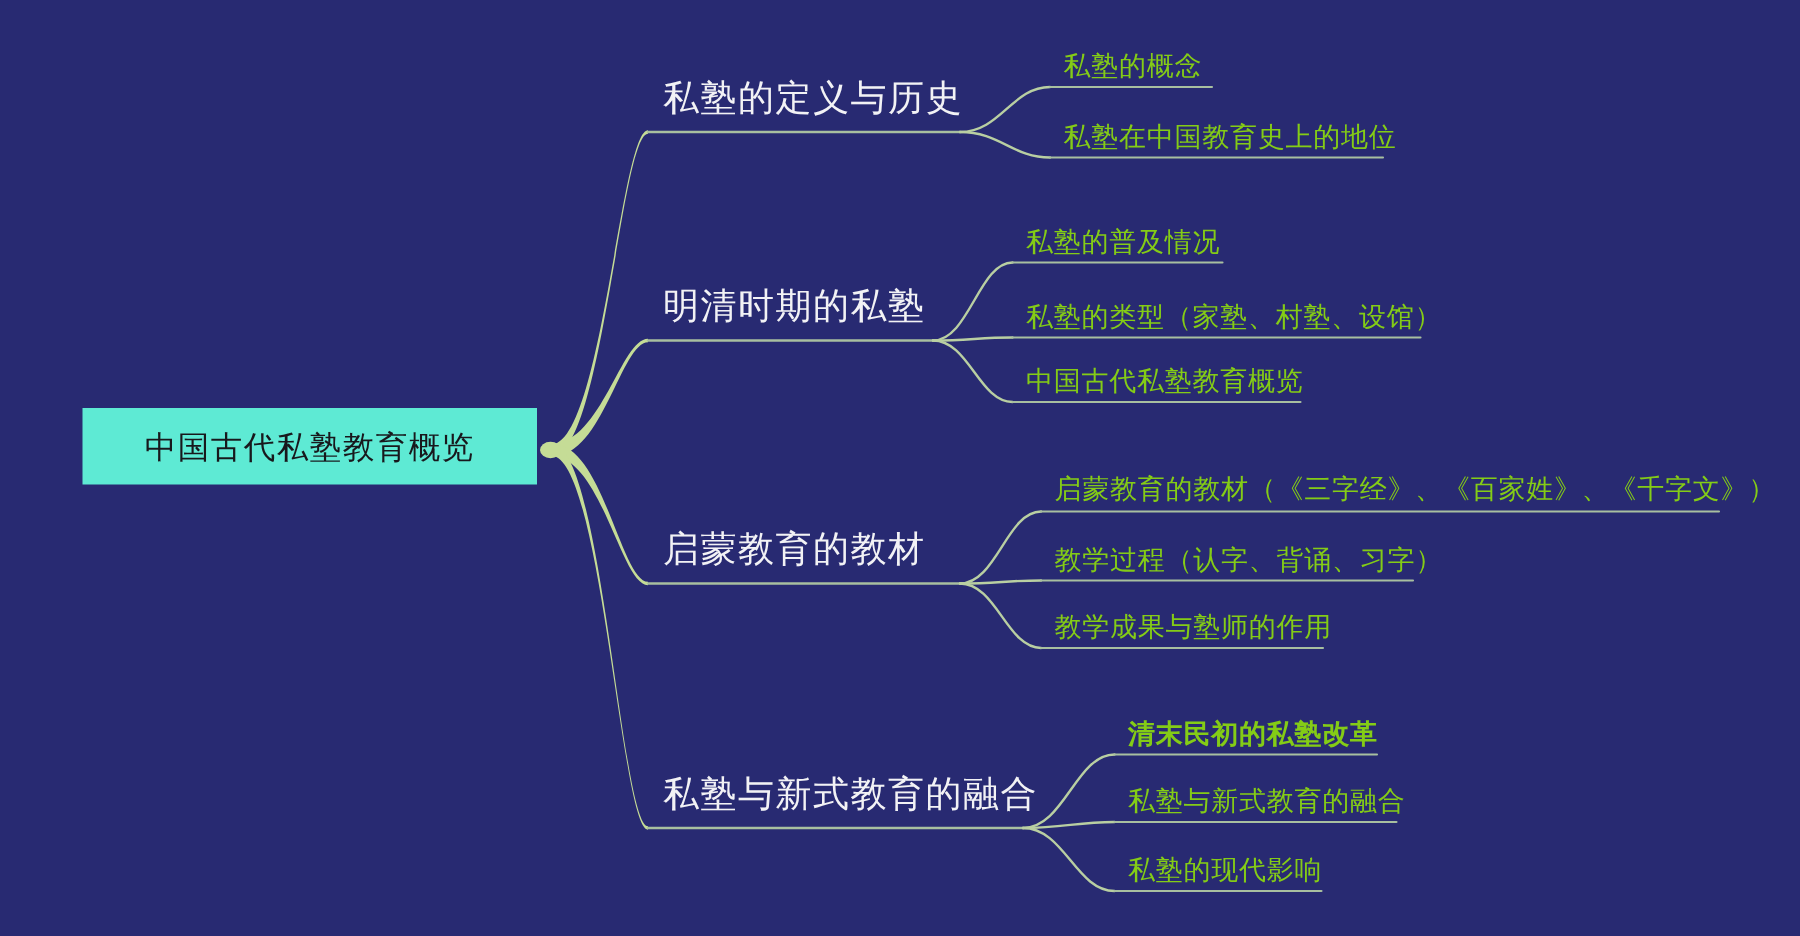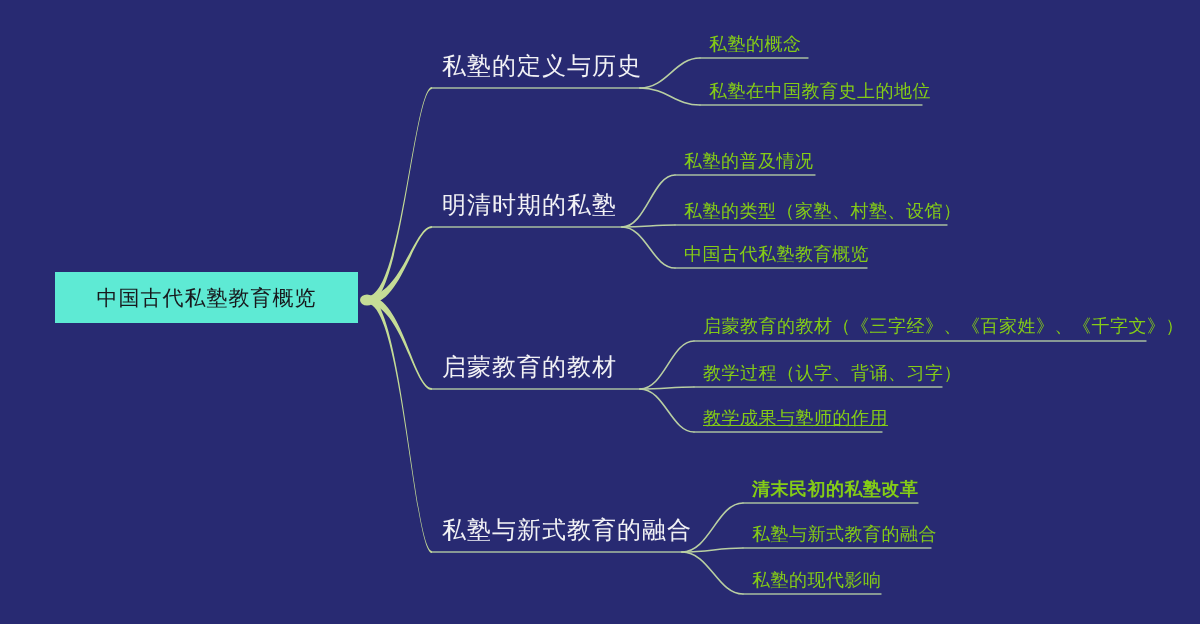--- a/index.html
+++ b/index.html
@@ -110,19 +110,19 @@
       <div class="branch-label" style="left: 442px; top: 54px;">私塾的定义与历史</div>
       <div class="leaf-label" style="left: 709px; top: 35px;">私塾的概念</div>
       <div class="leaf-label" style="left: 709px; top: 82px;">私塾在中国教育史上的地位</div>
       <div class="branch-label" style="left: 442px; top: 193px;">明清时期的私塾</div>
       <div class="leaf-label" style="left: 684px; top: 152px;">私塾的普及情况</div>
       <div class="leaf-label" style="left: 684px; top: 202px; text-align: center;">私塾的类型（家塾、村塾、设馆）</div>
       <div class="leaf-label" style="left: 684px; top: 245px;">中国古代私塾教育概览</div>
       <div class="branch-label" style="left: 442px; top: 355px;">启蒙教育的教材</div>
       <div class="leaf-label" style="left: 703px; top: 317px; text-align: center;">启蒙教育的教材（《三字经》、《百家姓》、《千字文》）</div>
       <div class="leaf-label" style="left: 703px; top: 364px;">教学过程（认字、背诵、习字）</div>
-      <div class="leaf-label" style="left: 703px; top: 409px; text-decoration: underline;">教学成果与塾师的作用</div>
+      <div class="leaf-label" style="left: 703px; top: 409px;">教学成果与塾师的作用</div>
       <div class="branch-label" style="left: 442px; top: 518px;">私塾与新式教育的融合</div>
       <div class="leaf-label" style="left: 752px; top: 480px; font-weight: bold;">清末民初的私塾改革</div>
       <div class="leaf-label" style="left: 752px; top: 525px;">私塾与新式教育的融合</div>
       <div class="leaf-label" style="left: 752px; top: 571px;">私塾的现代影响</div>
     </div>
 </div>
 
 </body></html>

